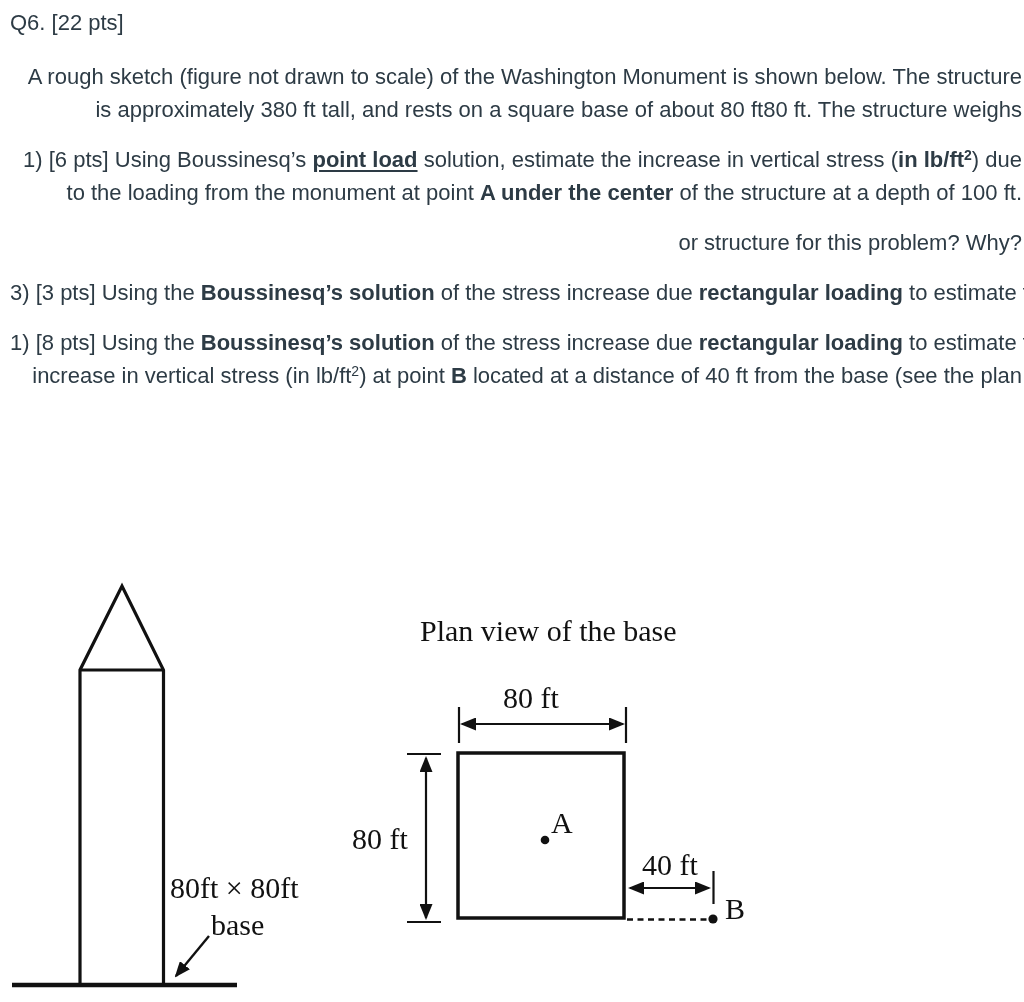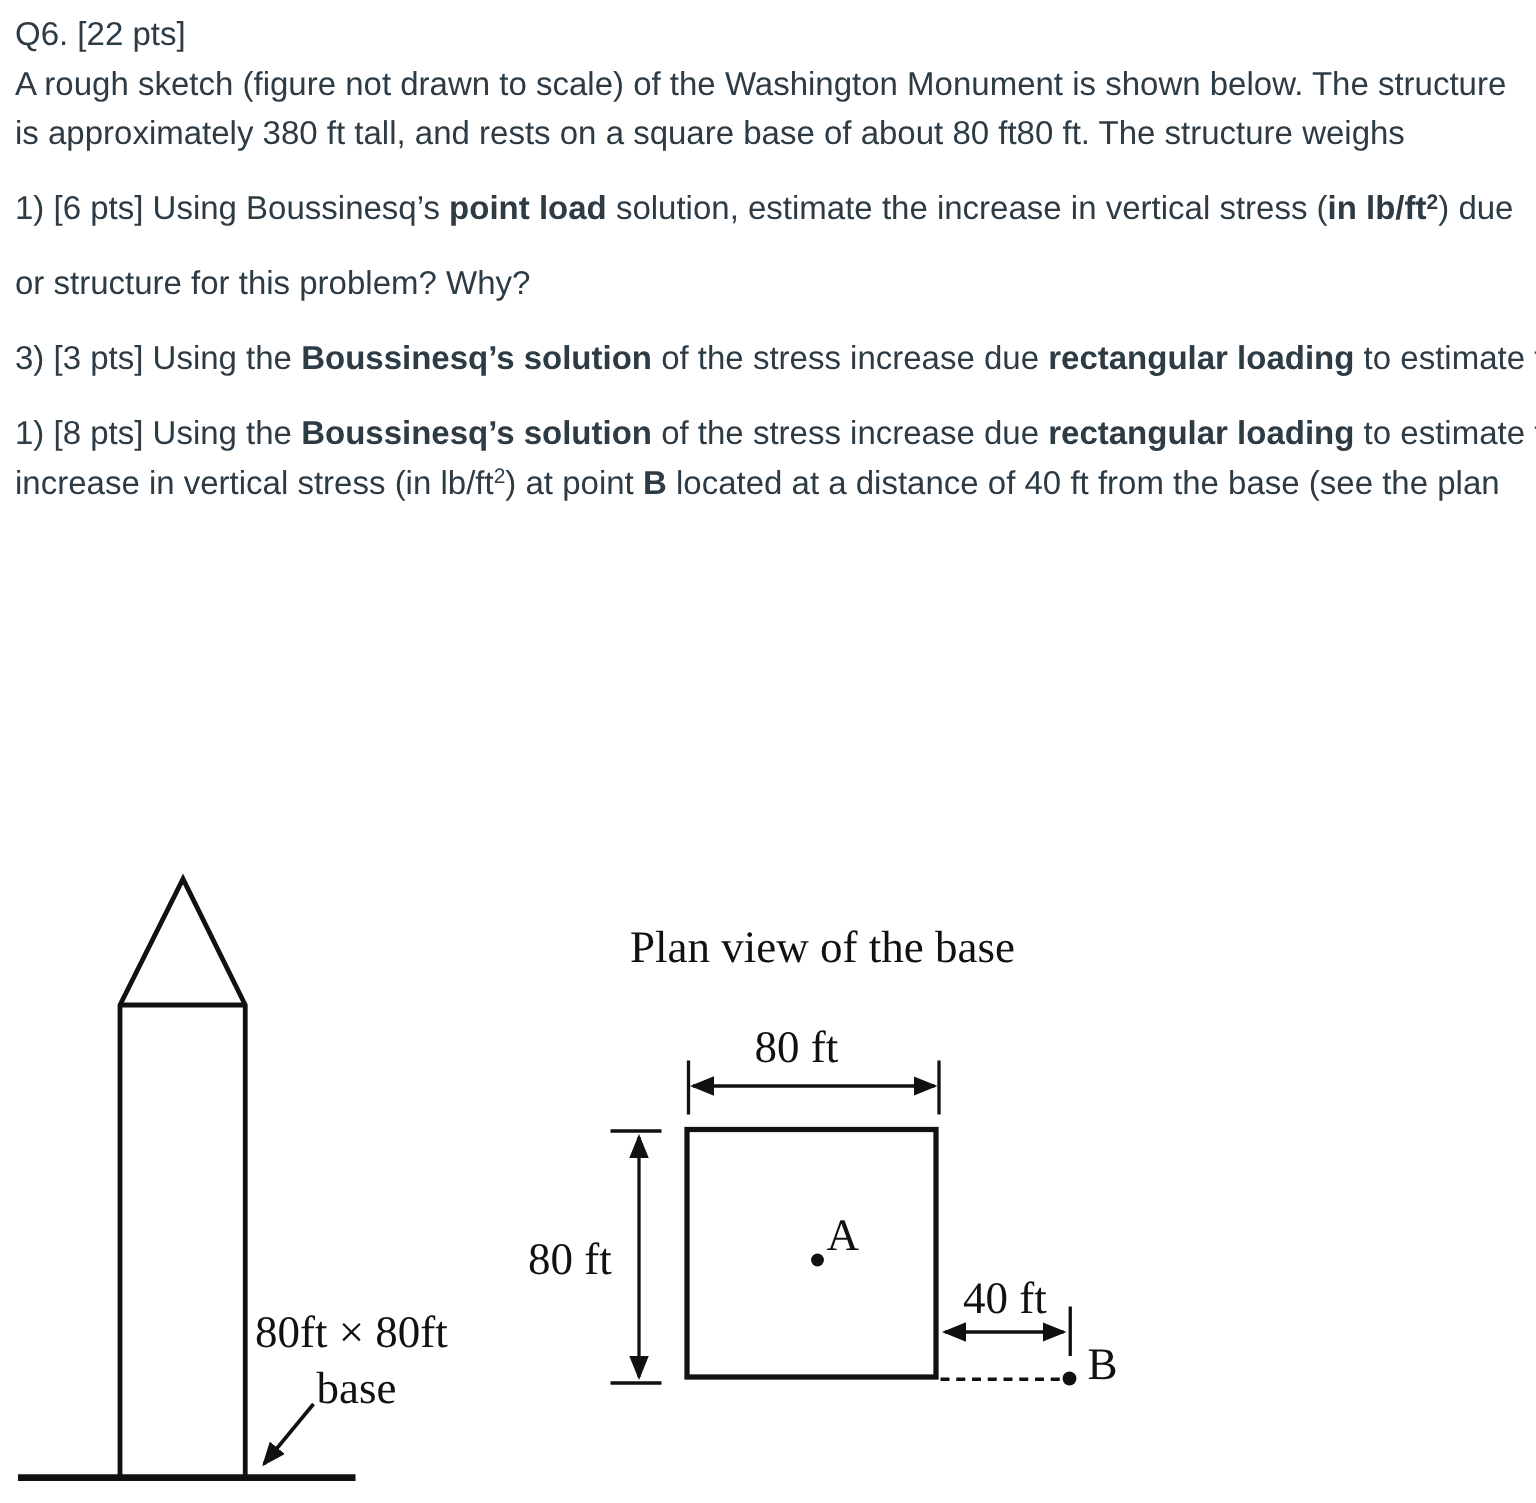--- a/index.html
+++ b/index.html
@@ -15,30 +15,32 @@
     left: 10px;
     top: 6px;
     width: 1012px;
     font-family: "Liberation Sans", "DejaVu Sans", sans-serif;
     font-size: 22px;
     color: var(--text-color, #2D3B45);
   }
   .title-line {
     line-height: 33px;
     white-space: nowrap;
+    margin-bottom: 21px;
   }
-  .para { margin-bottom: 17px; }
+  .para { margin-bottom: 17px; text-align: right; }
   .para:last-child { margin-bottom: 0; }
   .line {
     line-height: 33px;
     height: 33px;
     white-space: nowrap;
   }
   .line .b { font-weight: bold; }
   .line .u {
+    text-decoration: underline;
     text-underline-offset: 3px;
     text-decoration-thickness: 2px;
   }
   .line sup {
     font-size: 14px;
     line-height: 0;
     vertical-align: 7px;
   }
   .figure-svg {
     position: absolute;
@@ -55,20 +57,21 @@
 
 <div class="doc">
   <div class="title-line">Q6. [22 pts]</div>
   <div id="problem-text">
       <div class="para">
         <div class="line"><span>A rough sketch (figure not drawn to scale) of the Washington Monument is shown below. The structure</span></div>
         <div class="line"><span>is approximately 380 ft tall, and rests on a square base of about 80 ft80 ft. The structure weighs</span></div>
       </div>
       <div class="para">
         <div class="line"><span>1) [6 pts] Using Boussinesq’s </span><span class="b u">point load</span><span> solution, estimate the increase in vertical stress (</span><span class="b">in lb/ft</span><sup class="b">2</sup><span>) due</span></div>
+        <div class="line"><span>to the loading from the monument at point </span><span class="b">A under the center</span><span> of the structure at a depth of 100 ft.</span></div>
       </div>
       <div class="para">
         <div class="line"><span>or structure for this problem? Why?</span></div>
       </div>
       <div class="para">
         <div class="line"><span>3) [3 pts] Using the </span><span class="b">Boussinesq’s solution</span><span> of the stress increase due </span><span class="b">rectangular loading</span><span> to estimate the</span></div>
       </div>
       <div class="para">
         <div class="line"><span>1) [8 pts] Using the </span><span class="b">Boussinesq’s solution</span><span> of the stress increase due </span><span class="b">rectangular loading</span><span> to estimate the</span></div>
         <div class="line"><span>increase in vertical stress (in lb/ft</span><sup>2</sup><span>) at point </span><span class="b">B</span><span> located at a distance of 40 ft from the base (see the plan</span></div>

